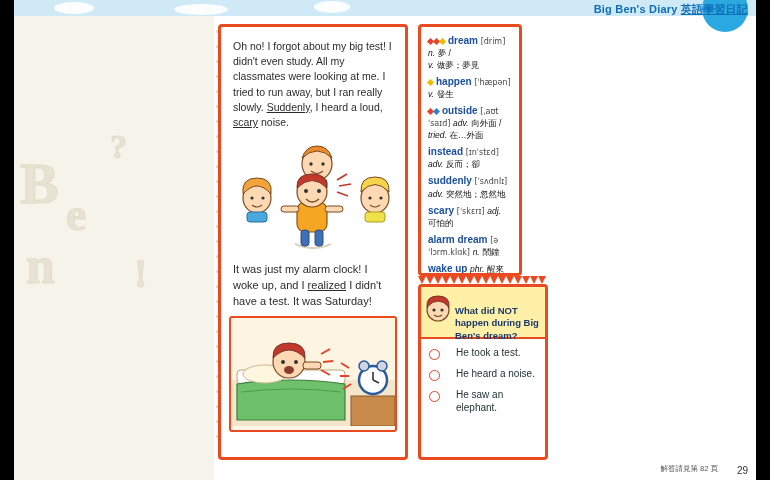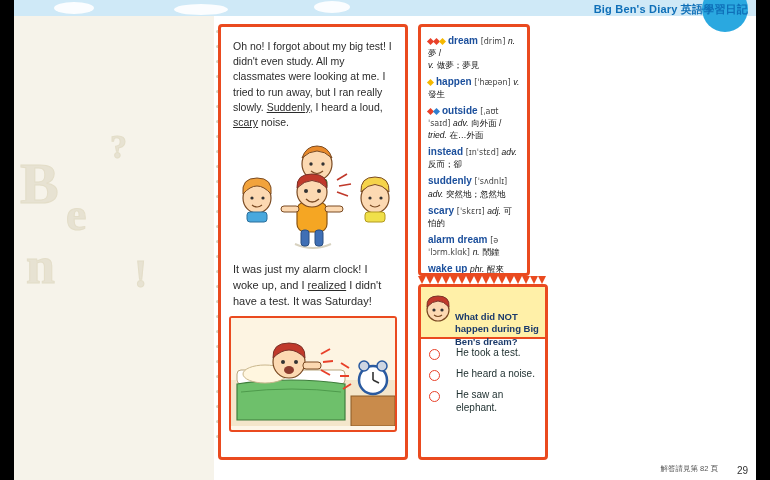--- a/index.html
+++ b/index.html
@@ -41,21 +41,21 @@
   }
   .bluecircle{
     position:absolute;right:8px;top:-14px;width:46px;height:46px;
     border-radius:50%;background:#2aa8e0;
   }
   .diary-head{
     position:absolute;right:22px;top:2px;
     font-size:11px;font-weight:bold;color:#0e6fb8;
     letter-spacing:.2px;white-space:nowrap;
   }
-  .diary-head .cn{color:#0e6fb8;font-weight:bold;}
+  .diary-head .cn{color:#0e6fb8;font-weight:bold;text-decoration:underline;}
 
   
   .ghost{
     position:absolute;color:#e7e2d2;font-weight:bold;
     font-family:"Liberation Serif", serif;
     -webkit-text-stroke:1px #e3ddc8;
   }
 
   
   .story{
@@ -80,21 +80,21 @@
     position:relative;height:122px;margin:6px 4px 0 4px;
   }
   .illus2{
     position:relative;height:112px;margin:6px 8px 0 8px;
     border:2px solid #ea4a1f;border-radius:3px;overflow:hidden;
     background:#fdf6e8;
   }
 
   
   .vocab{
-    position:absolute;left:418px;top:24px;width:112px;height:252px;
+    position:absolute;left:418px;top:24px;width:104px;height:252px;
     background:#ffffff;border:3px solid #ea4a1f;border-radius:4px;
     box-sizing:border-box;padding:8px 7px;
     overflow:hidden;
   }
   .ventry{margin-bottom:5.5px;line-height:1.22;}
   .vhead{font-size:9.5px;}
   .vword{font-weight:bold;color:#1b4f9c;font-size:10px;}
   .vipa{color:#444;font-size:8px;font-family:"DejaVu Sans", sans-serif;}
   .vpos{font-style:italic;color:#111;font-size:8.5px;}
   .vcn{font-size:8.5px;color:#111;}
@@ -105,21 +105,21 @@
   .dot.b{background:#2f7fd0;}
 
   
   .quiz{
     position:absolute;left:418px;top:284px;width:130px;height:176px;
     background:#ffffff;border:3px solid #ea4a1f;border-radius:4px;
     box-sizing:border-box;overflow:hidden;
   }
   .quiz-q{
     background:#fff0a8;border-bottom:2px solid #ea4a1f;
-    padding:24px 6px 7px 34px;position:relative;height:52px;box-sizing:border-box;
+    padding:18px 6px 7px 34px;position:relative;height:52px;box-sizing:border-box;
   }
   .quiz-q .qtext{
     font-size:9.5px;color:#1b3a6b;line-height:1.3;font-weight:bold;
   }
   .face{
     position:absolute;left:4px;top:8px;width:26px;height:28px;
   }
   .opt{
     display:flex;align-items:flex-start;gap:16px;
     padding:8px 6px 0 8px;

